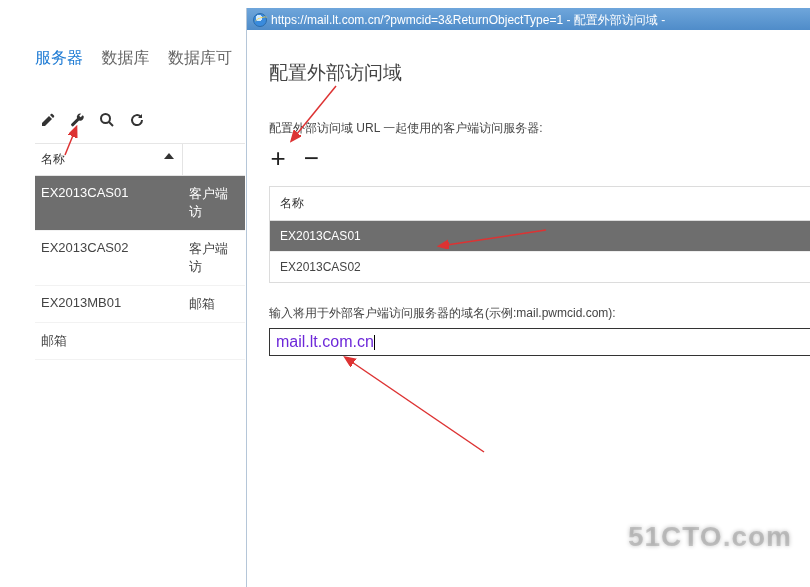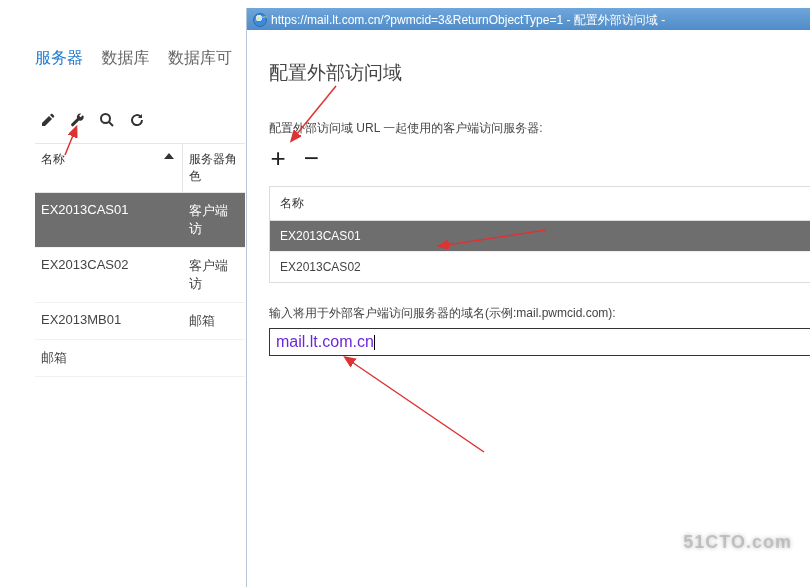--- a/index.html
+++ b/index.html
@@ -185,21 +185,21 @@
   .watermark {
     position: absolute;
     right: 18px; bottom: 34px;
     text-align: right;
     color: rgba(255,255,255,.7);
     font-family: Arial, sans-serif;
     pointer-events: none;
     text-shadow: 0 0 4px rgba(0,0,0,.25);
   }
   .watermark .big {
-    font-size: 18px;
+    font-size: 28px;
     font-weight: 700;
     letter-spacing: 1px;
     color: rgba(120,120,120,.35);
   }
   .watermark .sub {
     font-size: 13px;
     color: rgba(120,120,120,.4);
     letter-spacing: 2px;
     margin-top: -2px;
   }
@@ -246,21 +246,20 @@
           <path fill="#333" d="M13 2v4H9z"></path>
         </svg>
     </span>
   </div>
 
   <div class="grid-header">
     <div class="cell col-name">
       <span>名称</span>
       <span class="sort-tri"></span>
     </div>
-    <div class="cell col-role">服务器角色</div>
   </div>
 
   <div id="grid-rows">
       <div class="grid-row selected">
         <div class="cell col-name">EX2013CAS01</div>
         <div class="cell col-role">客户端访</div>
       </div>
       <div class="grid-row">
         <div class="cell col-name">EX2013CAS02</div>
         <div class="cell col-role">客户端访</div>

